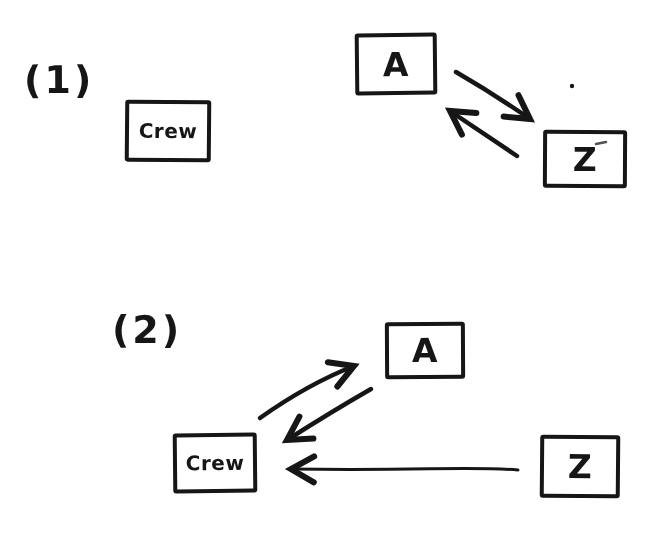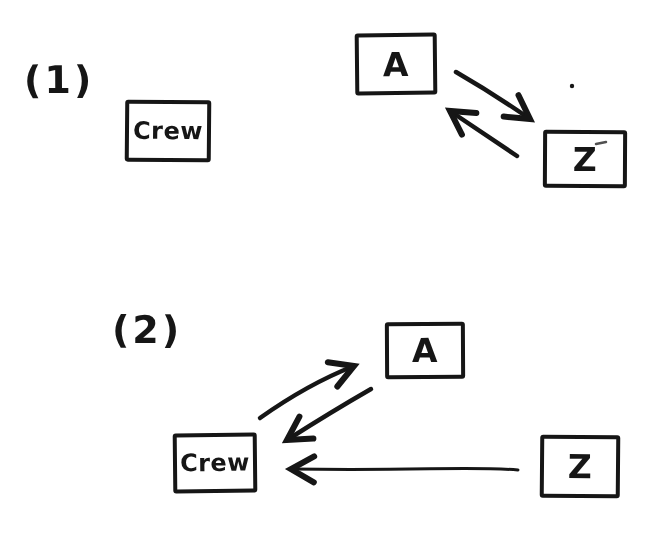--- a/index.html
+++ b/index.html
@@ -38,21 +38,21 @@
     align-items: center;
     justify-content: center;
     background: transparent;
   }
   .node-text {
     font-weight: bold;
     line-height: 1;
     letter-spacing: 0.5px;
   }
   .node--letter .node-text { font-size: 33px; }
-  .node--crew .node-text { font-size: 24px; }
+  .node--crew .node-text { font-size: 20px; }
   .fig-label {
     position: absolute;
     font-weight: bold;
     font-size: 38px;
     letter-spacing: 3px;
     white-space: nowrap;
   }
   
   .r-pos1 { transform: rotate(0.5deg); }
   .r-neg1 { transform: rotate(-0.6deg); }

